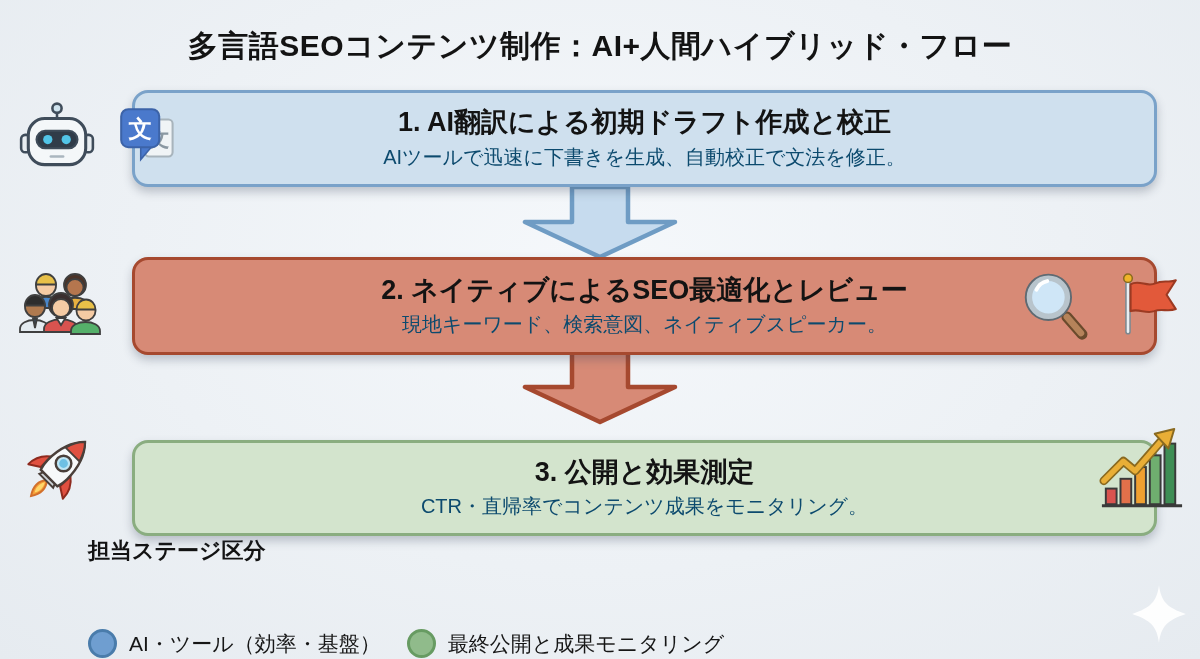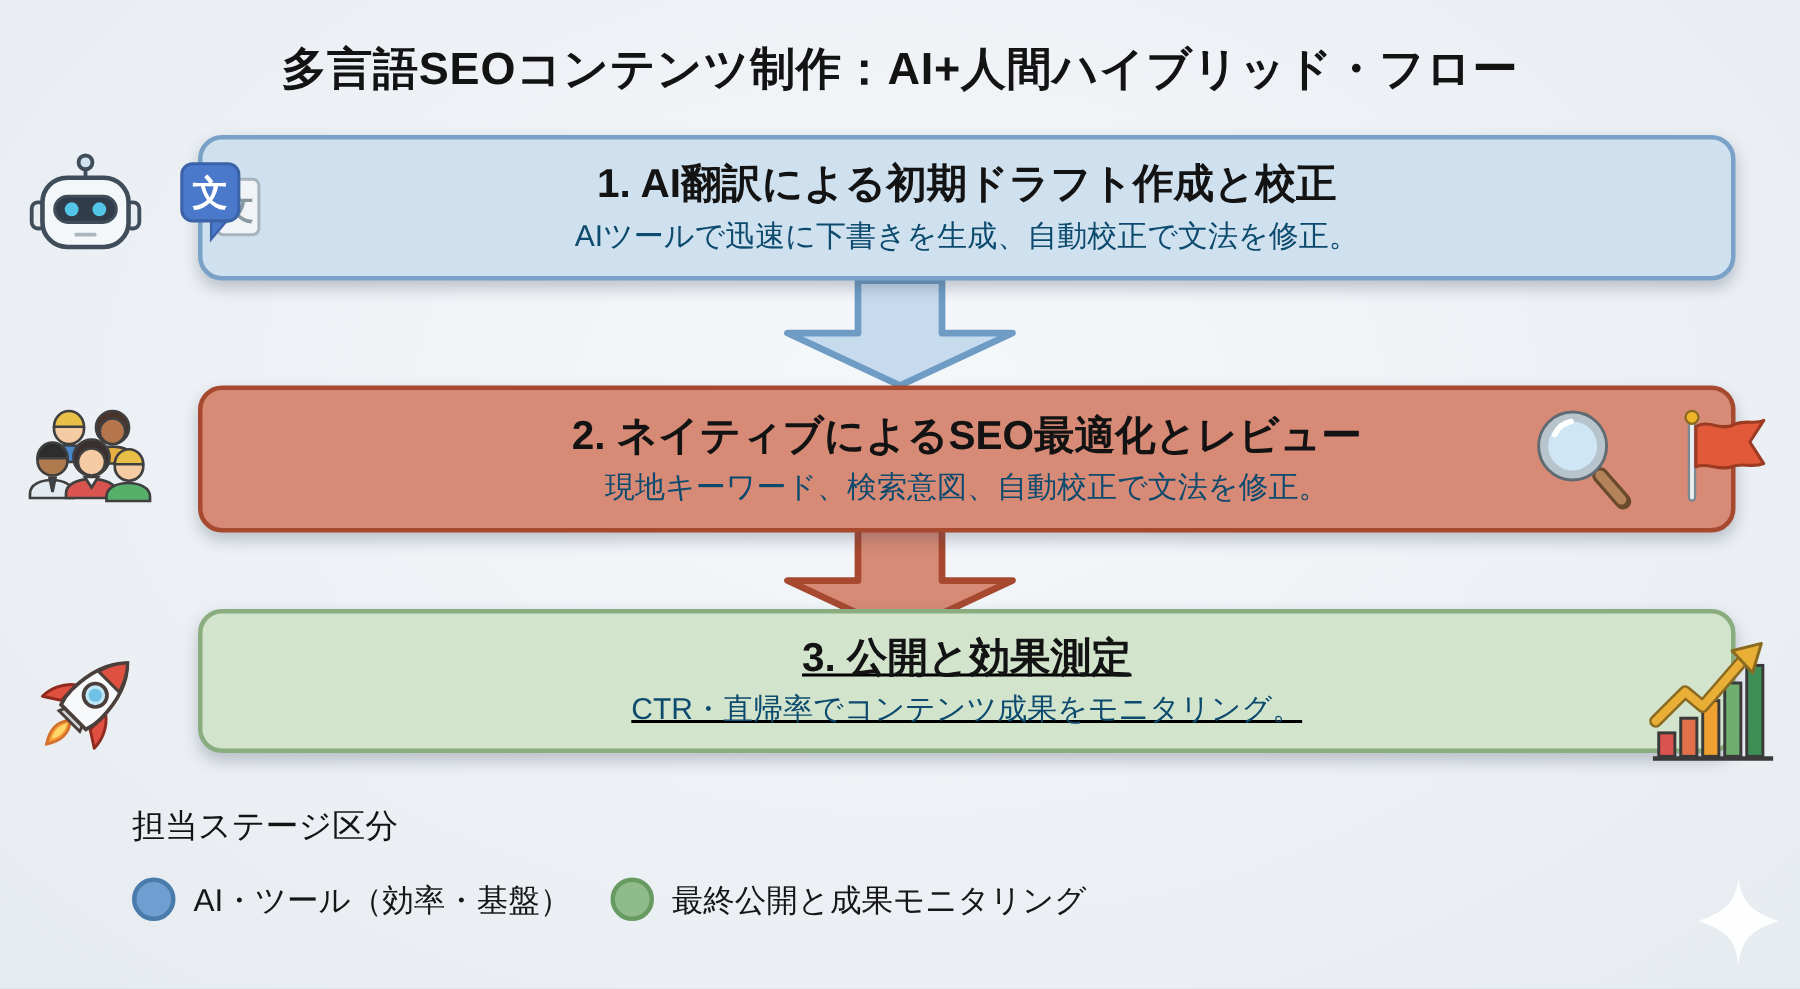--- a/index.html
+++ b/index.html
@@ -7,32 +7,32 @@
   .stage{position:relative;width:1200px;height:659px;overflow:hidden;
          background:radial-gradient(ellipse at 50% 40%, #f5f8fb 0%, #edf1f5 55%, #e6ebf0 100%);}
   .main-title{position:absolute;top:26px;left:0;width:100%;text-align:center;
        font-size:30px;font-weight:700;color:#131313;letter-spacing:0.5px;}
   .step{position:absolute;left:88px;width:1025px;border-radius:16px;
         border:3.5px solid;box-sizing:border-box;z-index:2;
         box-shadow:0 5px 10px rgba(55,65,85,0.28);
         display:flex;flex-direction:column;justify-content:center;margin-left:44px;}
   .step-1{top:90px;height:97px;background:#cfe0ee;border-color:#7aa2c9;}
   .step-2{top:257px;height:98px;background:#d78a76;border-color:#a6492f;}
-  .step-3{top:406px;height:96px;background:#d3e4cd;border-color:#8aad80;text-decoration:underline;}
+  .step-3{top:440px;height:96px;background:#d3e4cd;border-color:#8aad80;}
   .step-title{text-align:center;font-size:27px;font-weight:700;color:#131313;line-height:1.25;}
   .step-sub{text-align:center;font-size:20px;color:#0c4a6e;margin-top:4px;}
   .icon-group{position:absolute;top:0;height:100%;display:flex;align-items:center;gap:16px;z-index:3;}
   .icon-left{left:16px;}
   .icon-right{right:18px;}
   .arrow{position:absolute;left:515px;width:170px;height:76px;z-index:1;}
   .arrow-1{top:185px;}
   .arrow-2{top:350px;}
-  .legend-heading{position:absolute;top:536px;left:88px;font-size:22px;font-weight:400;color:#131313;}
+  .legend-heading{position:absolute;top:536px;left:88px;font-size:22px;font-weight:700;color:#131313;}
   .legend-row{position:absolute;top:585px;left:88px;display:flex;align-items:center;gap:26px;}
-  .legend-item{display:flex;align-items:center;gap:12px;}
+  .legend-item{display:flex;align-items:center;gap:12px;margin-top:44px;}
   .legend-swatch{width:29px;height:29px;border-radius:50%;border:3px solid;box-sizing:border-box;flex:0 0 auto;}
   .sw-blue{background:#6f9ed0;border-color:#4a7cab;}
   .sw-red{background:#e07b5e;border-color:#b34f32;}
   .sw-green{background:#90bb8b;border-color:#679b62;}
   .legend-label{font-size:21px;color:#161616;white-space:nowrap;}
   .sparkle{position:absolute;left:1128px;top:583px;width:62px;height:62px;z-index:4;}
   svg text{font-family:"Liberation Sans","DejaVu Sans",sans-serif;font-weight:700;}
 </style>
 </head>
 <body>
@@ -65,21 +65,21 @@
       <text x="25.5" y="34" text-anchor="middle" font-size="23" fill="#ffffff">文</text>
     </svg>
   </div>
 
   <svg class="arrow arrow-1" viewBox="0 0 170 76">
     <polygon points="57,2 113,2 113,37 160,37 85,72 10,37 57,37" fill="#c6dbee" stroke="#6f9cc4" stroke-width="4.5" stroke-linejoin="round"></polygon>
   </svg>
 
   <div class="step step-2">
     <div class="step-title">2. ネイティブによるSEO最適化とレビュー</div>
-    <div class="step-sub">現地キーワード、検索意図、自動校正で文法を修正。</div>
+    <div class="step-sub">現地キーワード、検索意図、ネイティブスピーカー。</div>
   </div>
   <div class="icon-group icon-left" style="top:257px;height:98px;">
     <svg width="90" height="90" viewBox="0 0 90 90">
       <g stroke="#3f3f3f" stroke-width="1.8">
         <path d="M16,47 L16,44 C16,33 44,33 44,44 L44,47 Z" fill="#4a86c8"></path>
         <circle cx="30" cy="25" r="10" fill="#f5cba4"></circle>
         <path d="M20,23.5 A10,10.5 0 0 1 40,23.5 Z" fill="#e8c048"></path>
         <path d="M45,48 L45,45 C45,34 73,34 73,45 L73,48 Z" fill="#e8b040"></path>
         <circle cx="59" cy="24" r="11" fill="#4a3328"></circle>
         <circle cx="59" cy="26.5" r="8.5" fill="#b5764e"></circle>

